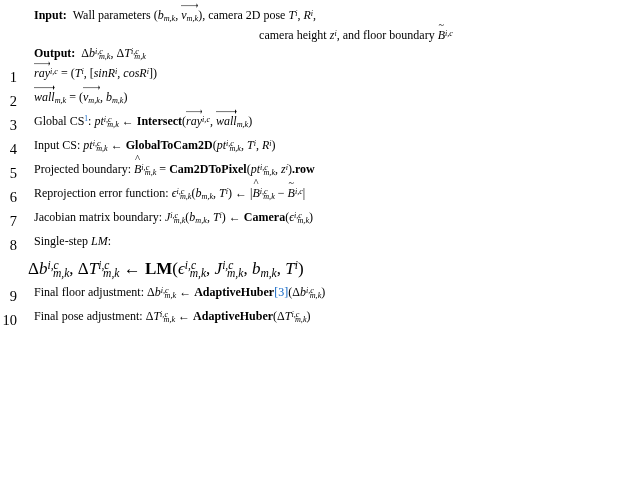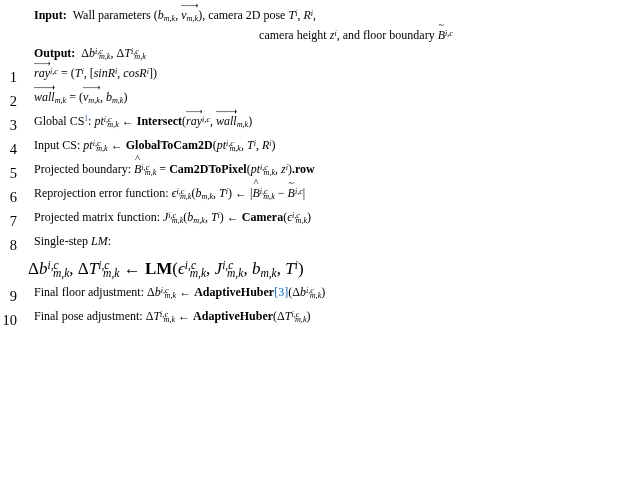--- a/index.html
+++ b/index.html
@@ -229,21 +229,21 @@
     <div class="num">6</div>
     <div class="body">
       <span>Reprojection error function</span>:
       <span class="mi">ϵ</span><sup>i,c</sup><sub style="margin-left:-0.55em;">m,k</sub>(<span class="mi">b</span><sub>m,k</sub>, <span class="cal">T</span><sup>i</sup>) ← |<span class="hat"><span class="hatmark">^</span><span class="cal">B</span></span><sup>i,c</sup><sub style="margin-left:-0.55em;">m,k</sub> − <span class="tld"><span class="tldmark">~</span><span class="cal">B</span></span><sup>i,c</sup>|
     </div>
   </div>
 
   <div class="row">
     <div class="num">7</div>
     <div class="body">
-      <span>Projected matrix function</span>:
+      <span>Jacobian matrix boundary</span>:
       <span class="cal">J</span><sup>i,c</sup><sub style="margin-left:-0.55em;">m,k</sub>(<span class="mi">b</span><sub>m,k</sub>, <span class="cal">T</span><sup>i</sup>) ←
       <span class="b">Camera</span>(<span class="mi">ϵ</span><sup>i,c</sup><sub style="margin-left:-0.55em;">m,k</sub>)
     </div>
   </div>
 
   <div class="row">
     <div class="num">8</div>
     <div class="body">
       Single-step <span class="it">LM</span>:
     </div>

